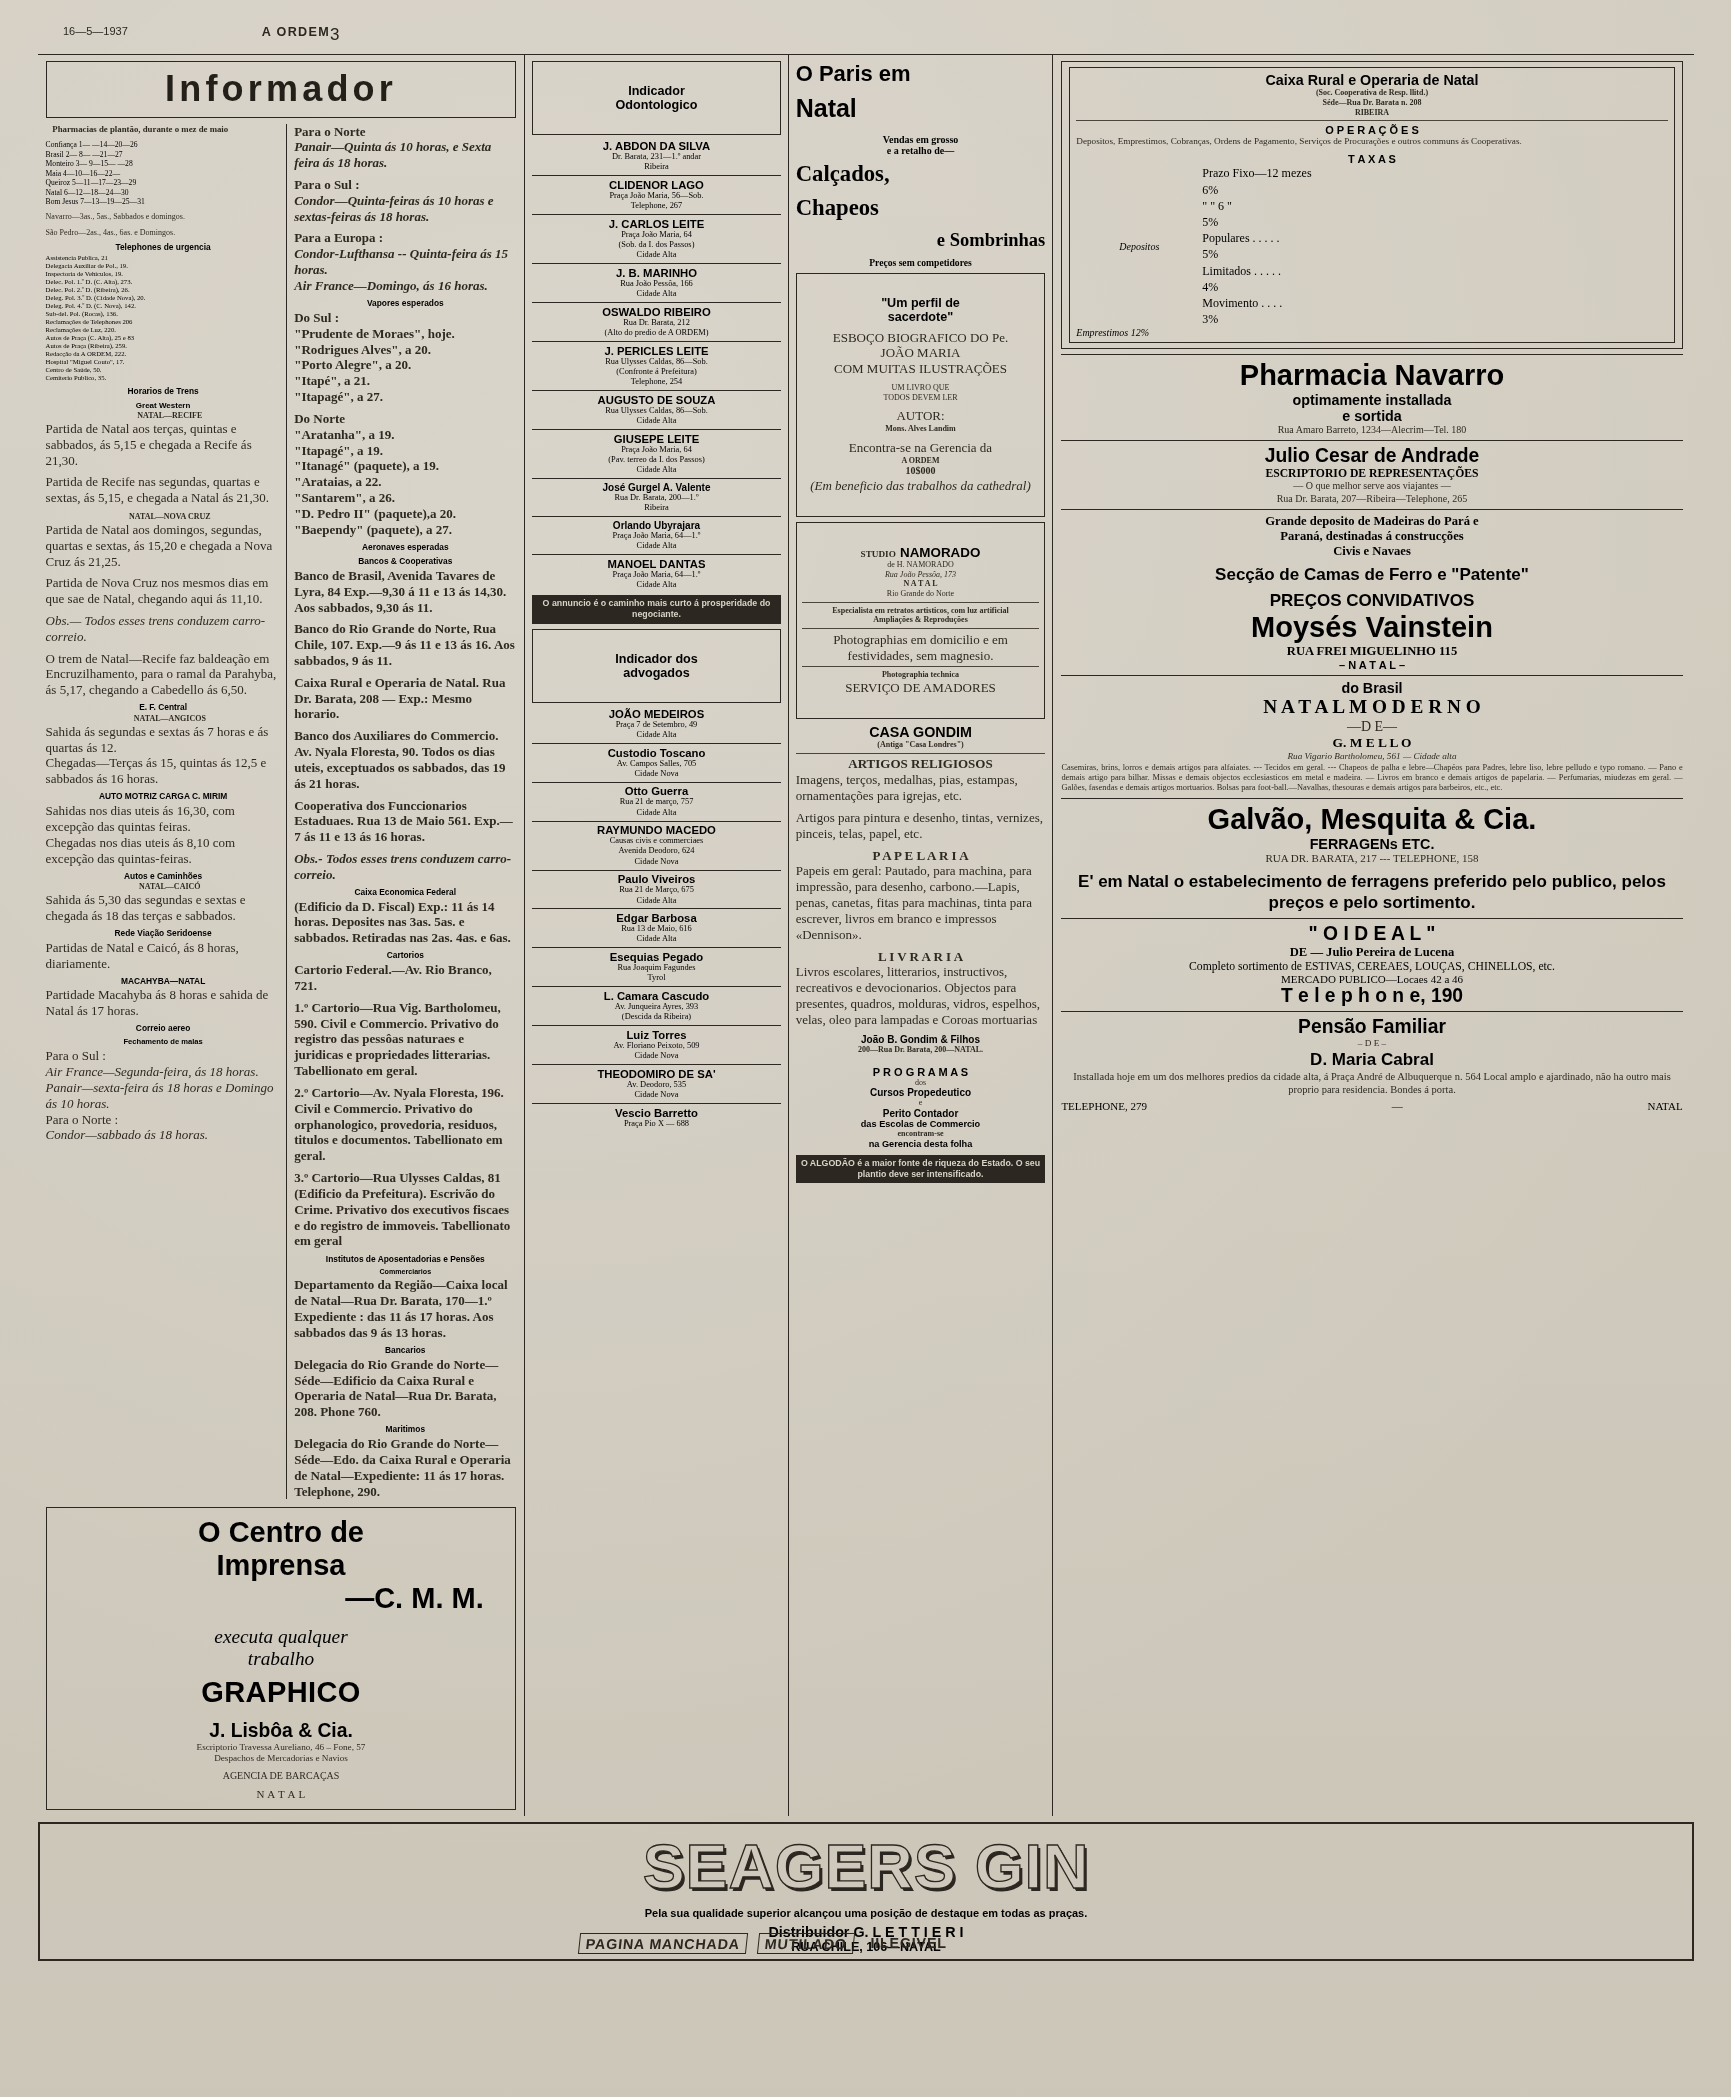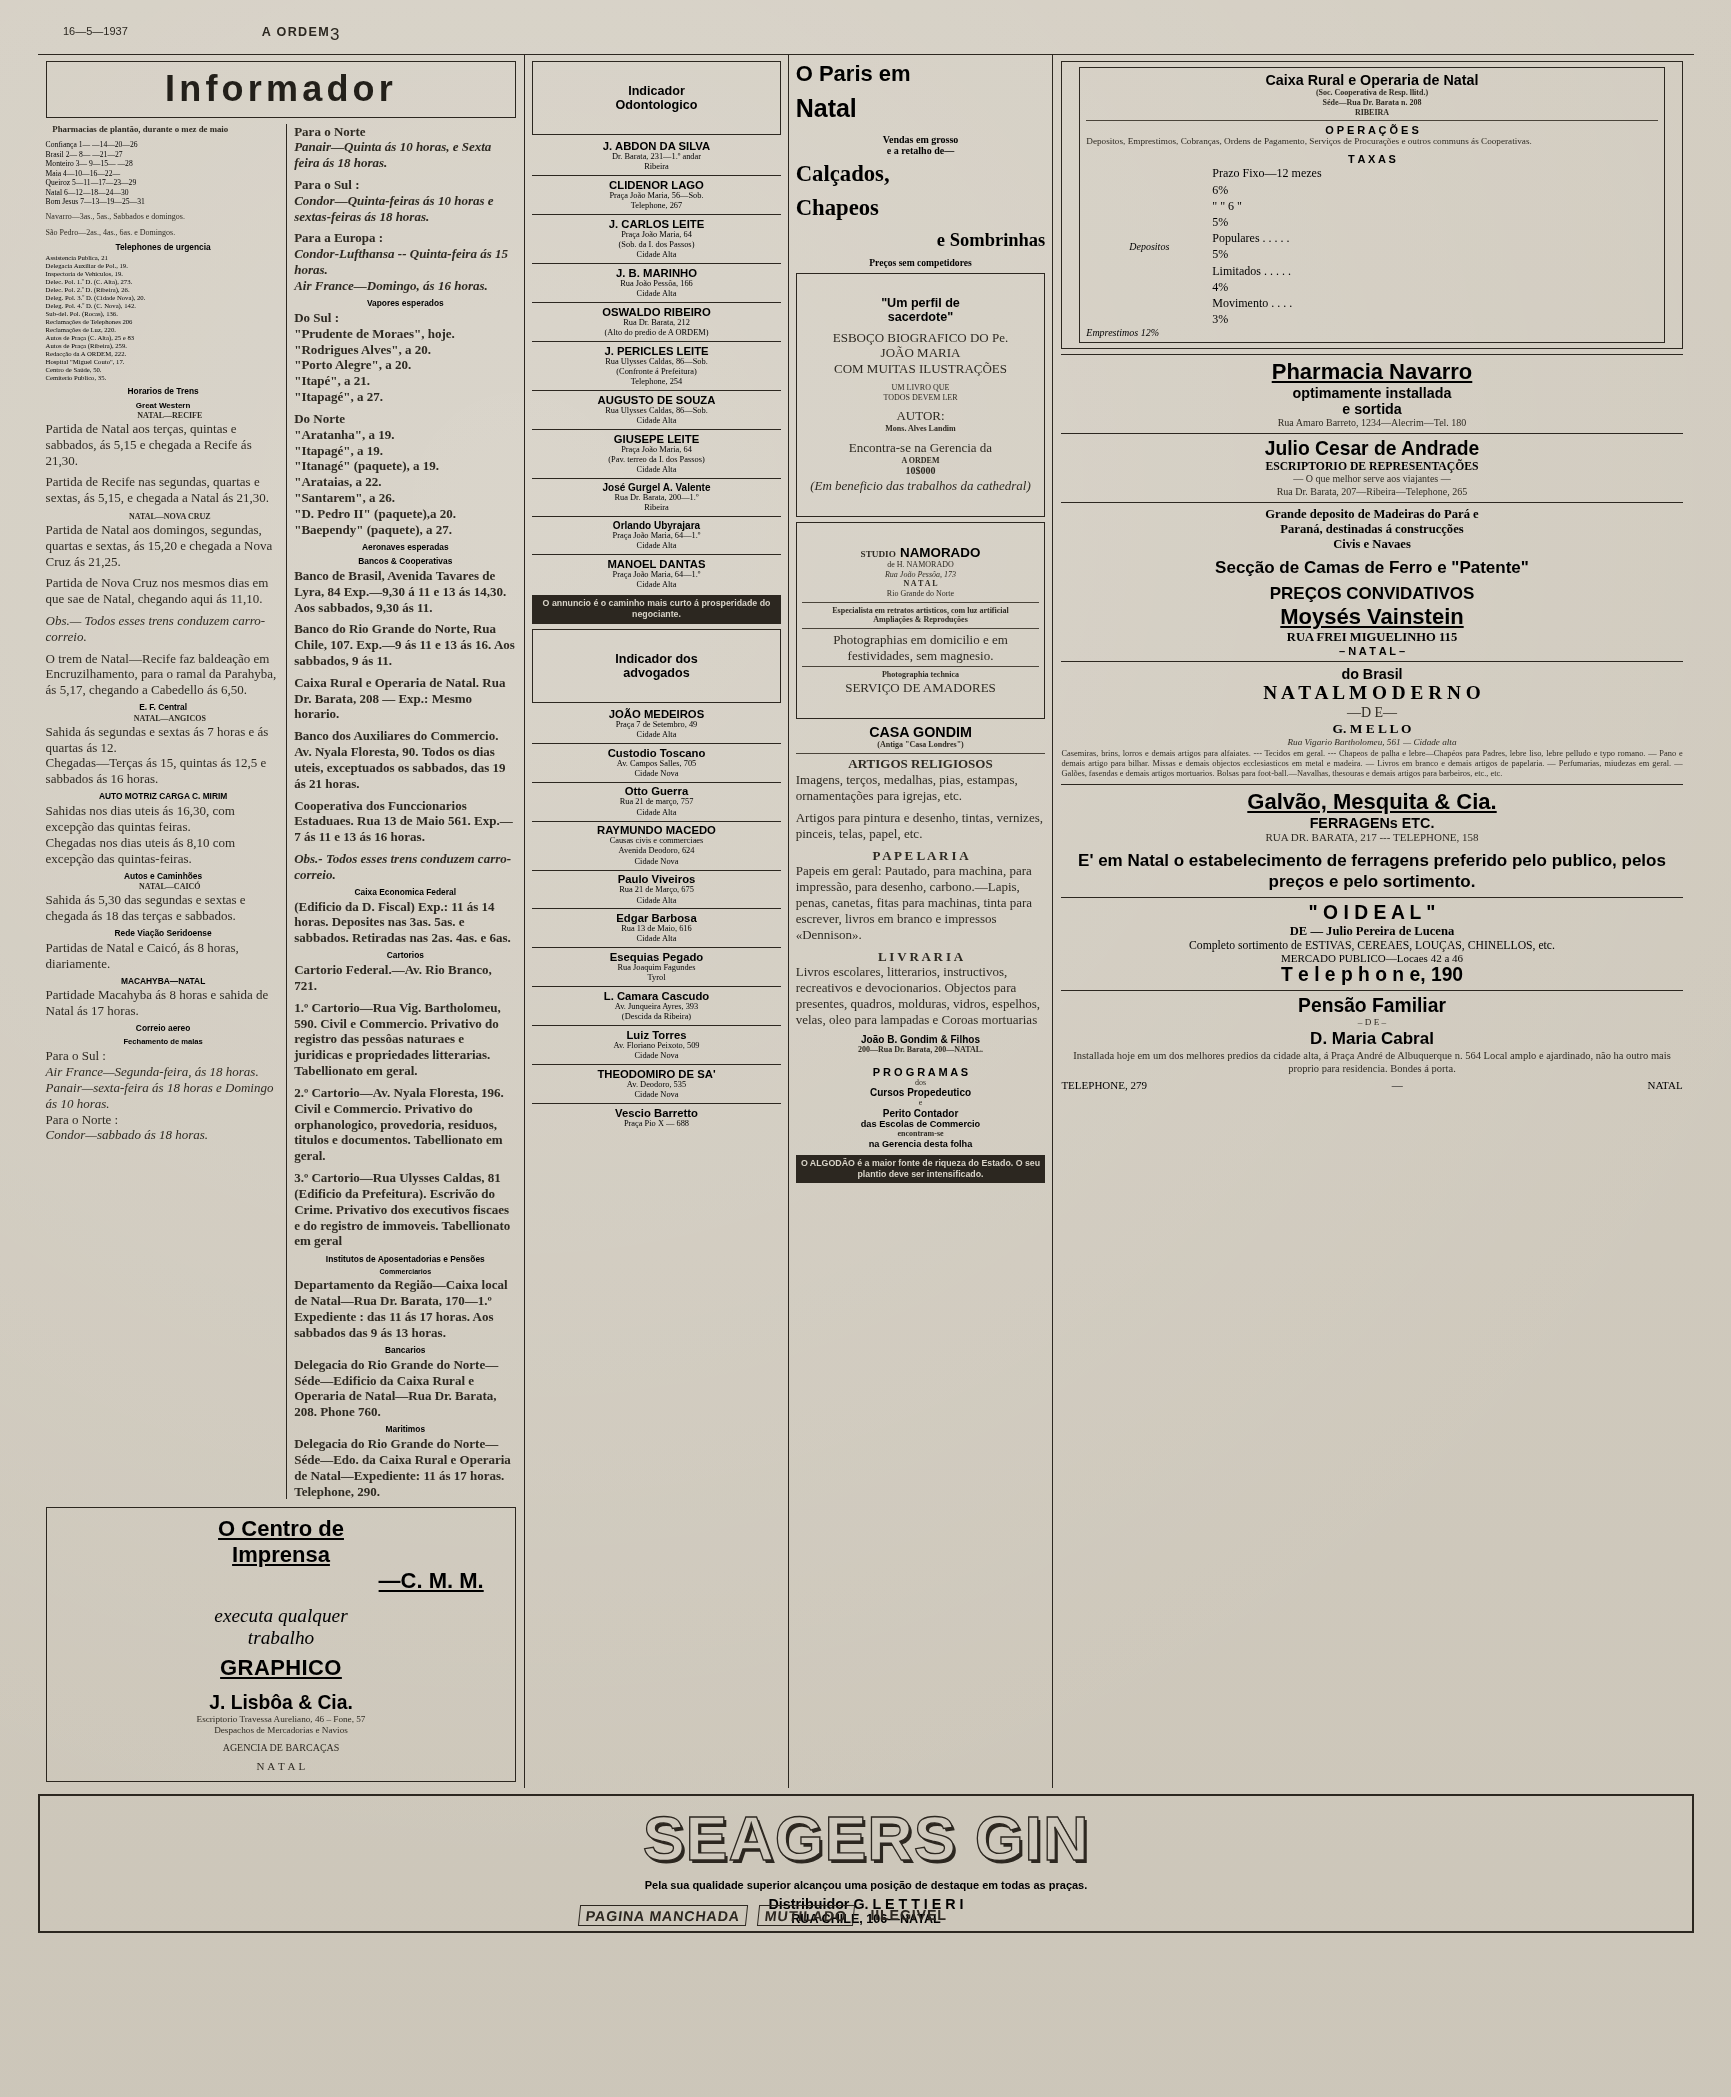--- a/index.html
+++ b/index.html
@@ -58,24 +58,24 @@
   .c2 .entry .nm{font-family:"Liberation Sans", sans-serif;font-weight:bold;font-size:11.3px;letter-spacing:0px;}
   .c2 .entry .ad{font-size:8.4px;line-height:1.2;}
   .c2 .divider{border-top:0.8px solid #2c2720;margin:2.9px 0;}
   
   .paris{font-family:"Liberation Sans", sans-serif;font-size:22px;font-weight:bold;}
   .bigword{font-family:"Liberation Serif", serif;font-weight:bold;font-size:22.7px;line-height:1.05;}
   .revbox{background:#2c2720;color:#d9d4c8;font-family:"Liberation Sans", sans-serif;
      font-weight:bold;text-align:center;padding:3.4px 2.5px;font-size:8.8px;line-height:1.25;}
   
   .bigad{font-family:"Liberation Sans", sans-serif;font-weight:bold;text-align:center;}
-  .s54{font-size:22px;text-decoration:underline;} .s46{font-size:19.3px;} .s40{font-size:17px;}
+  .s54{font-size:29px;} .s46{font-size:19.3px;} .s40{font-size:17px;}
   .s34{font-size:14.3px;} .s30{font-size:12.6px;} .s26{font-size:11px;}
   .serifbig{font-family:"Liberation Serif", serif;font-weight:bold;text-align:center;}
-  .caixa{border:1.7px solid #2c2720;padding:5px 17px;}
+  .caixa{border:1.7px solid #2c2720;padding:5px 7px;}
   .caixa .inner{border:0.4px solid #2c2720;padding:4.2px 5.9px;}
   .taxrow{display:flex;justify-content:space-between;font-size:12px;line-height:1.35;flex-direction:column;}
   
   .seagers{border:2.1px solid #2c2720;margin-top:5.9px;padding:6.7px 0 5px;text-align:center;}
   .seagers .gin{
     font-family:"Liberation Sans", sans-serif;font-weight:bold;font-size:63px;letter-spacing:0.8px;
     -webkit-text-stroke:1.3px #2c2720;color:#cfc9bd;text-shadow:2.5px 2.5px 0 #2c2720;
   }
   .stampwrap{position:absolute;left:541px;bottom:7.6px;display:flex;gap:11px;align-items:center;}
   .stamp{border:1.7px solid #2c2720;padding:1.7px 5.9px;font-family:"Liberation Sans", sans-serif;

